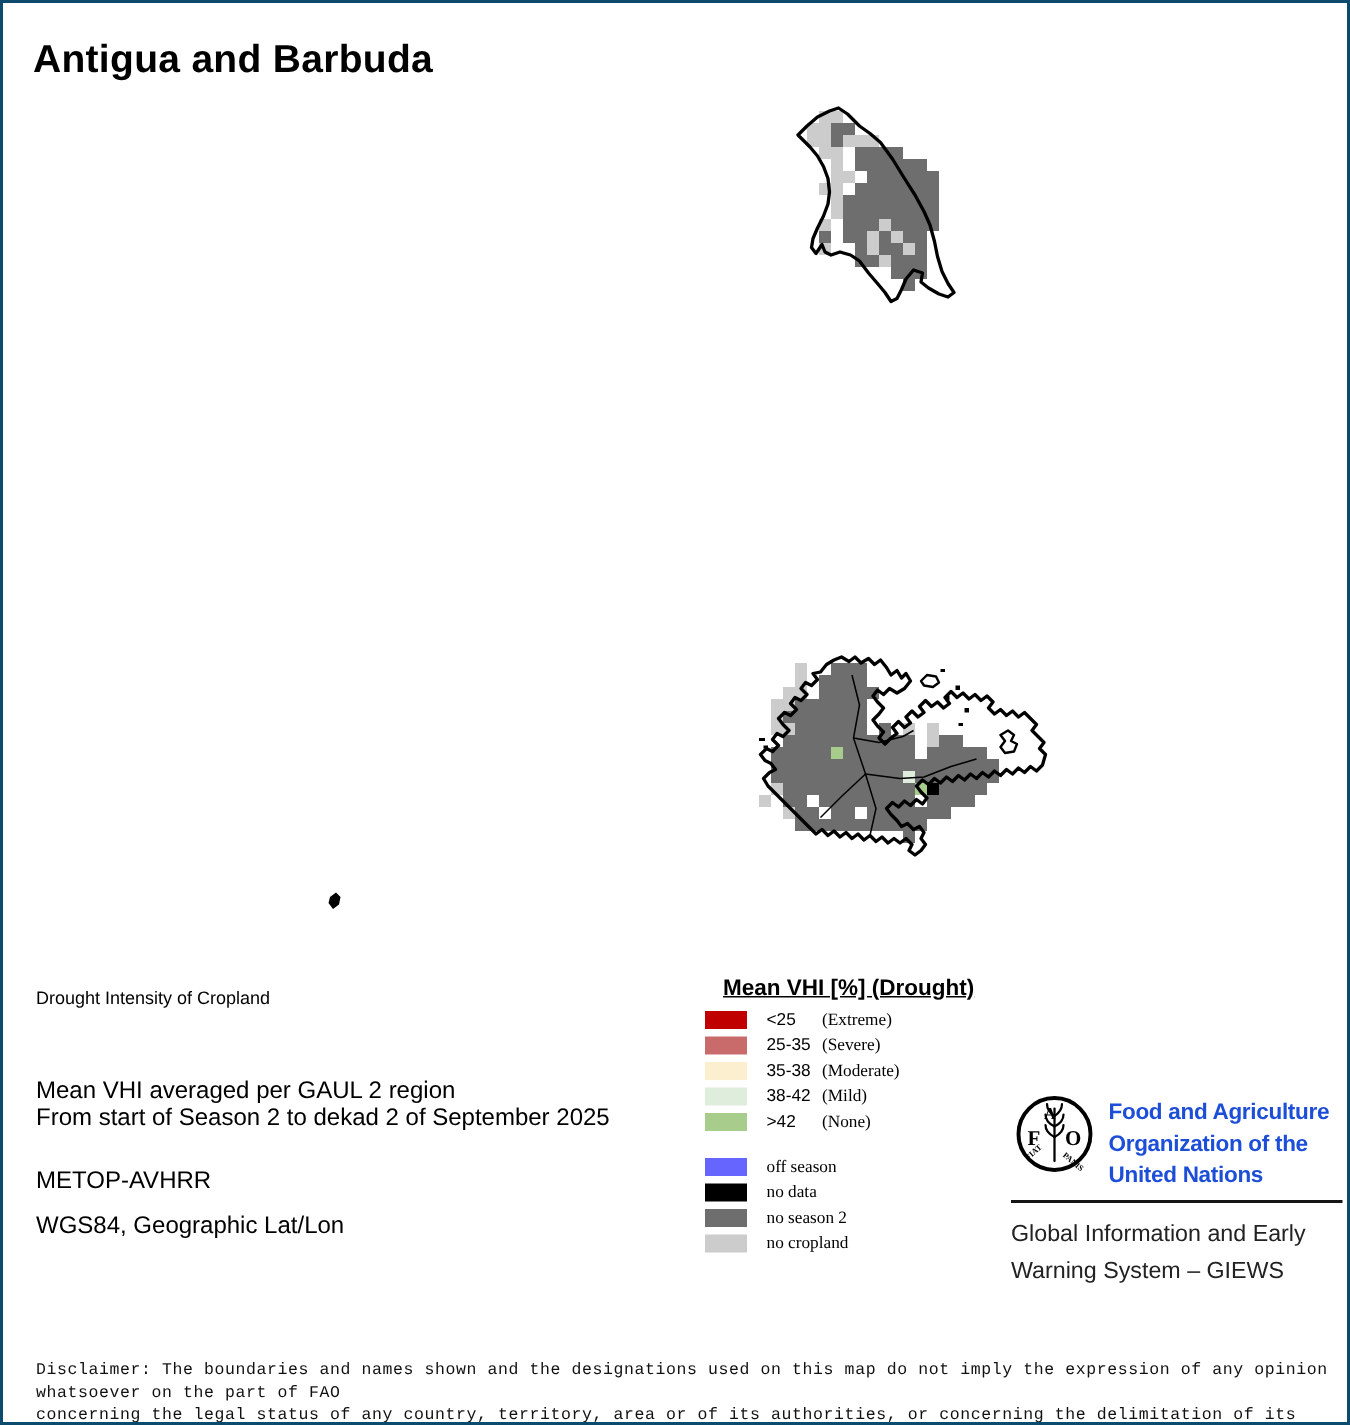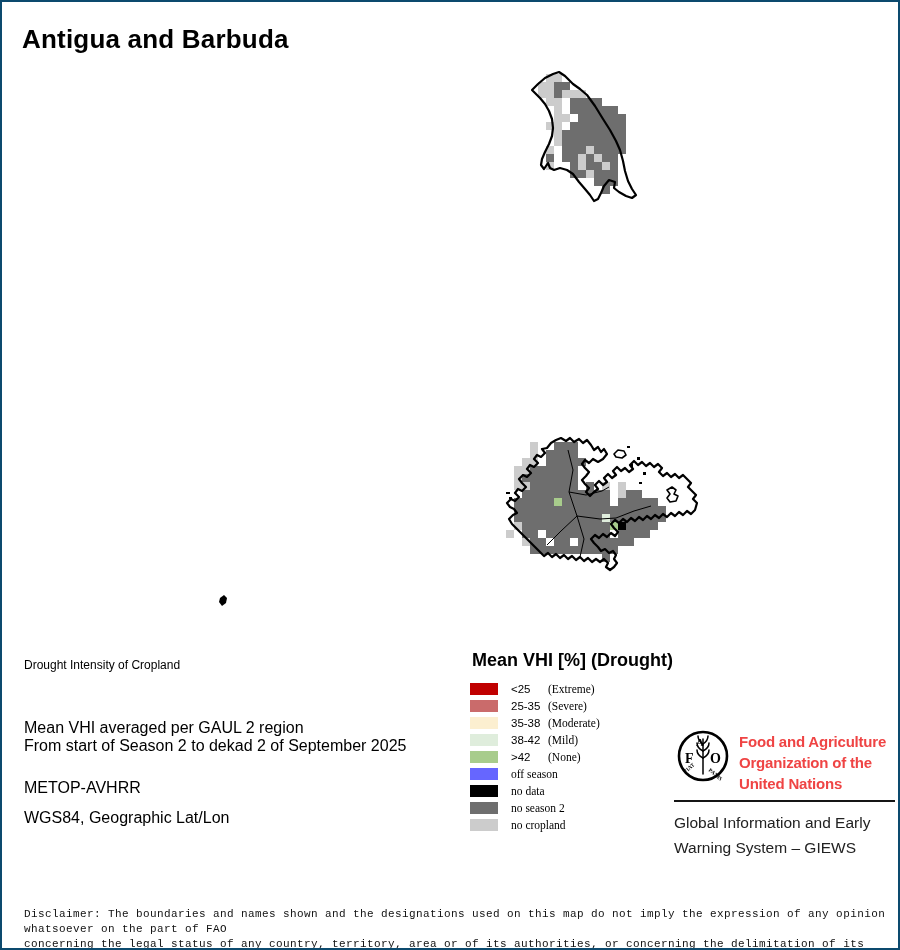--- a/index.html
+++ b/index.html
@@ -11,34 +11,34 @@
   .abs{position:absolute;}
   .map-title{left:20px;top:22px;font-size:26px;font-weight:bold;letter-spacing:0.2px;}
   .info-heading{left:22px;top:656px;font-size:12px;font-weight:normal;}
   .info-line{font-size:16px;}
   .info-period{left:22px;top:687px;margin-top:48px;}
   .info-method{left:22px;top:717px;}
   .info-sensor{left:22px;top:777px;}
   .info-proj{left:22px;top:807px;}
 
   #legend{left:468px;top:648px;width:230px;}
-  .leg-title{font-size:18px;font-weight:bold;margin:0 0 7px 2px;}
-  .leg-row{display:flex;align-items:flex-end;height:17px;}
+  .leg-title{font-size:15px;font-weight:bold;text-decoration:underline;margin:0 0 7px 12px;}
+  .leg-row{display:flex;align-items:flex-start;height:17px;}
   .leg-swatch{width:28px;height:12px;margin-right:13px;flex:0 0 auto;}
   .leg-range{font-size:11.5px;width:37px;flex:0 0 auto;}
   .leg-label{font-size:11.5px;font-family:Liberation Serif, serif;}
-  .leg-group2{}
+  .leg-group2{margin-top:13px;}
 
   .coast{fill:none;stroke:#000;stroke-width:2.2;stroke-linejoin:round;stroke-linecap:round;}
   .bnd{fill:none;stroke:#000;stroke-width:1;stroke-linejoin:round;}
   .islet{fill:#fff;stroke:#000;stroke-width:1.6;stroke-linejoin:round;}
   .dot{fill:#000;}
 
   #fao-logo{left:674px;top:727px;}
-  #fao-name{left:737px;top:729px;font-size:15px;font-weight:bold;line-height:21px;letter-spacing:-0.2px;color:#ef4444;}
+  #fao-name{left:737px;top:729px;font-size:15px;font-weight:bold;line-height:21px;letter-spacing:-0.2px;color:#1d4ed8;}
   #fao-divider{left:672px;top:798px;width:221px;height:0;border-top:2px solid #151515;}
   #giews{left:672px;top:808px;font-size:15.5px;line-height:25px;color:#222;}
 
   #disclaimer{left:22px;top:905px;font-size:11px;line-height:15px;letter-spacing:0.4px;color:#111;width:875px;font-family:Liberation Mono, monospace;}
 </style>
 </head>
 <body>
 
 <div id="canvas">
 

